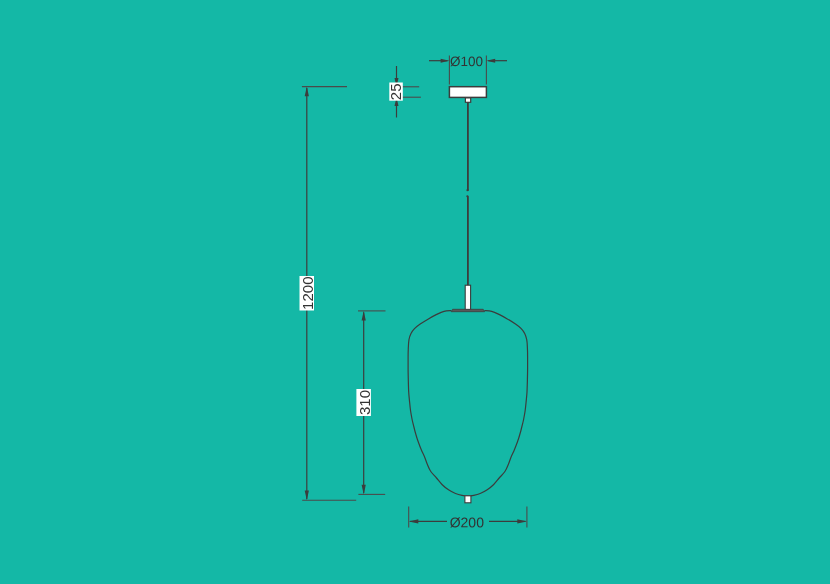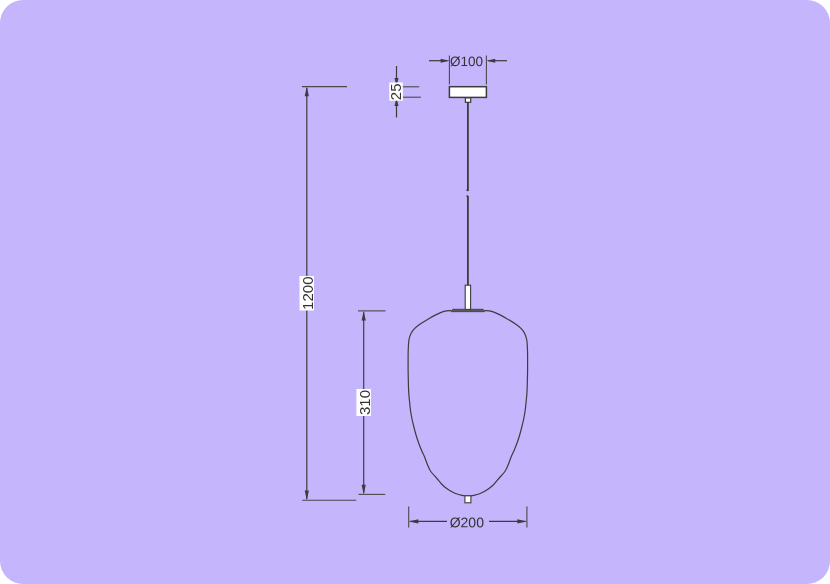--- a/index.html
+++ b/index.html
@@ -1,16 +1,16 @@
 <!DOCTYPE html>
 <html><head>
 <meta charset="utf-8">
 <style>
 html,body{margin:0;padding:0;background:#ffffff;}
-.page{position:relative;width:830px;height:584px;background:#c4b5fd;overflow:hidden;will-change:transform;border-radius:23px;}
+.page{position:relative;width:830px;height:584px;background:#14b8a6;overflow:hidden;will-change:transform;}
 svg{display:block;}
 text{font-family:"Liberation Sans",sans-serif;fill:#333333;}
 </style>
 </head>
 <body>
 <div class="page">
 <svg width="830" height="584" viewBox="0 0 830 584">
       <g opacity="0.999">
 <defs></defs>
 

